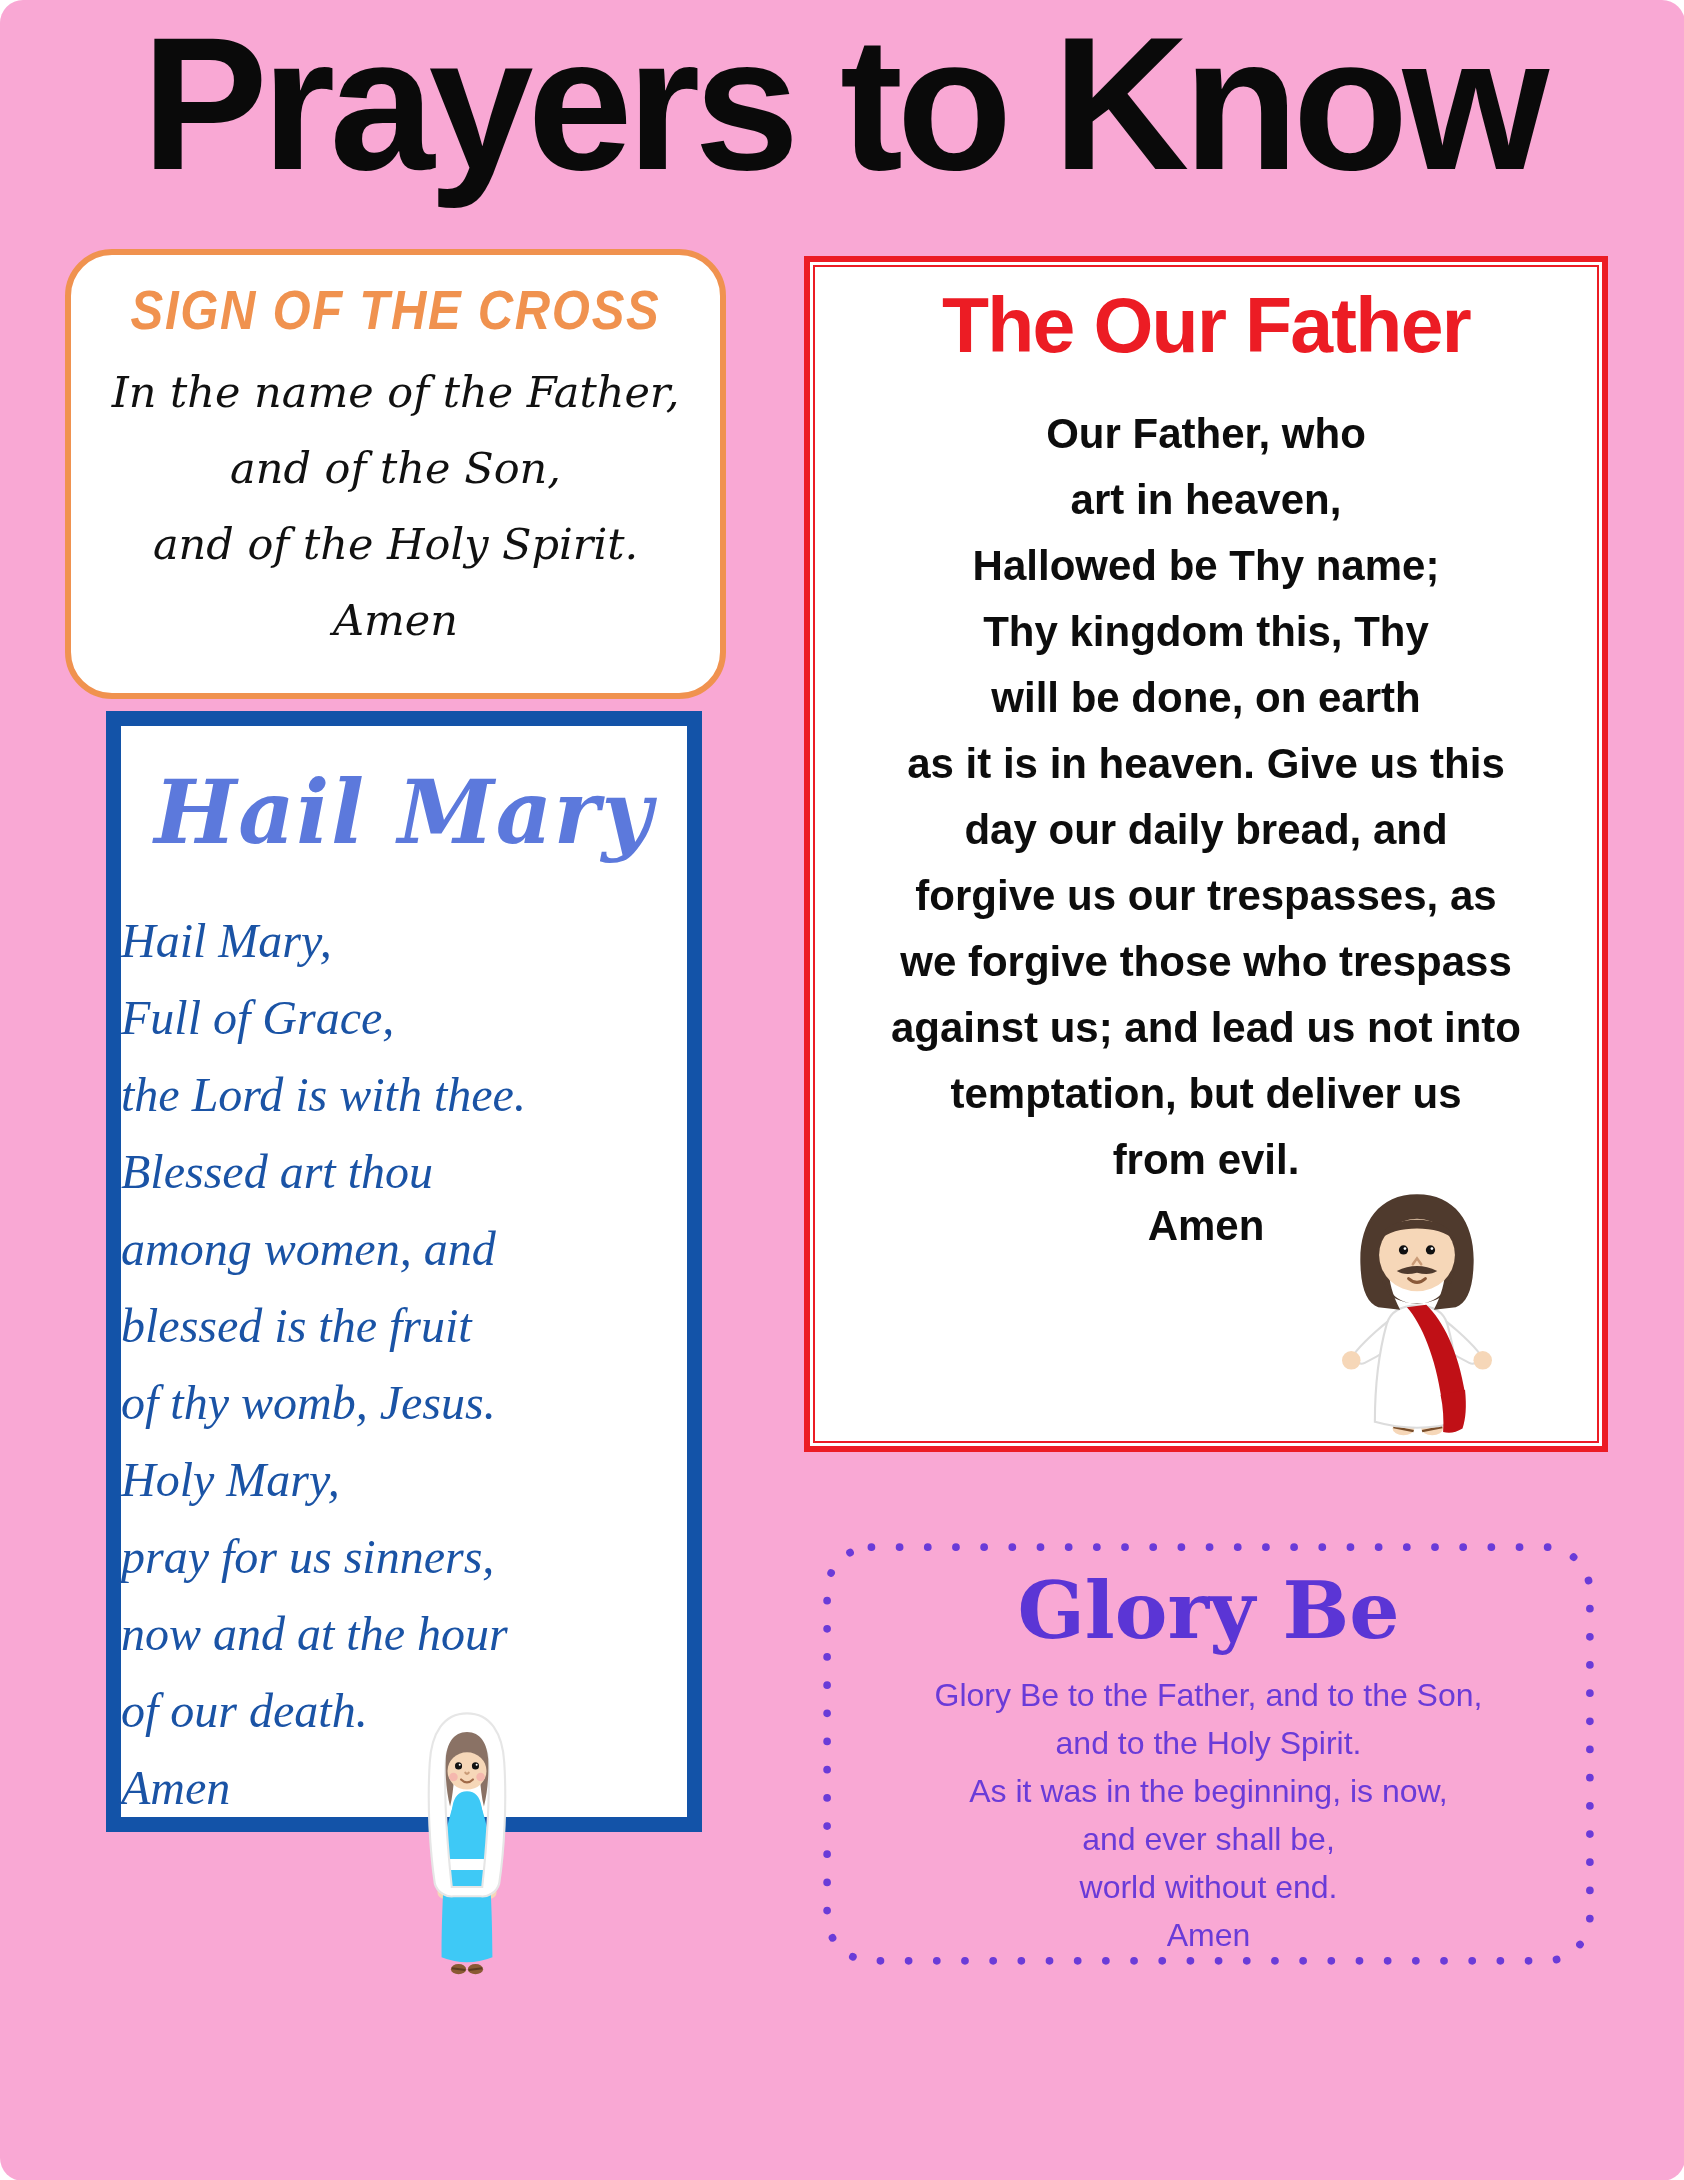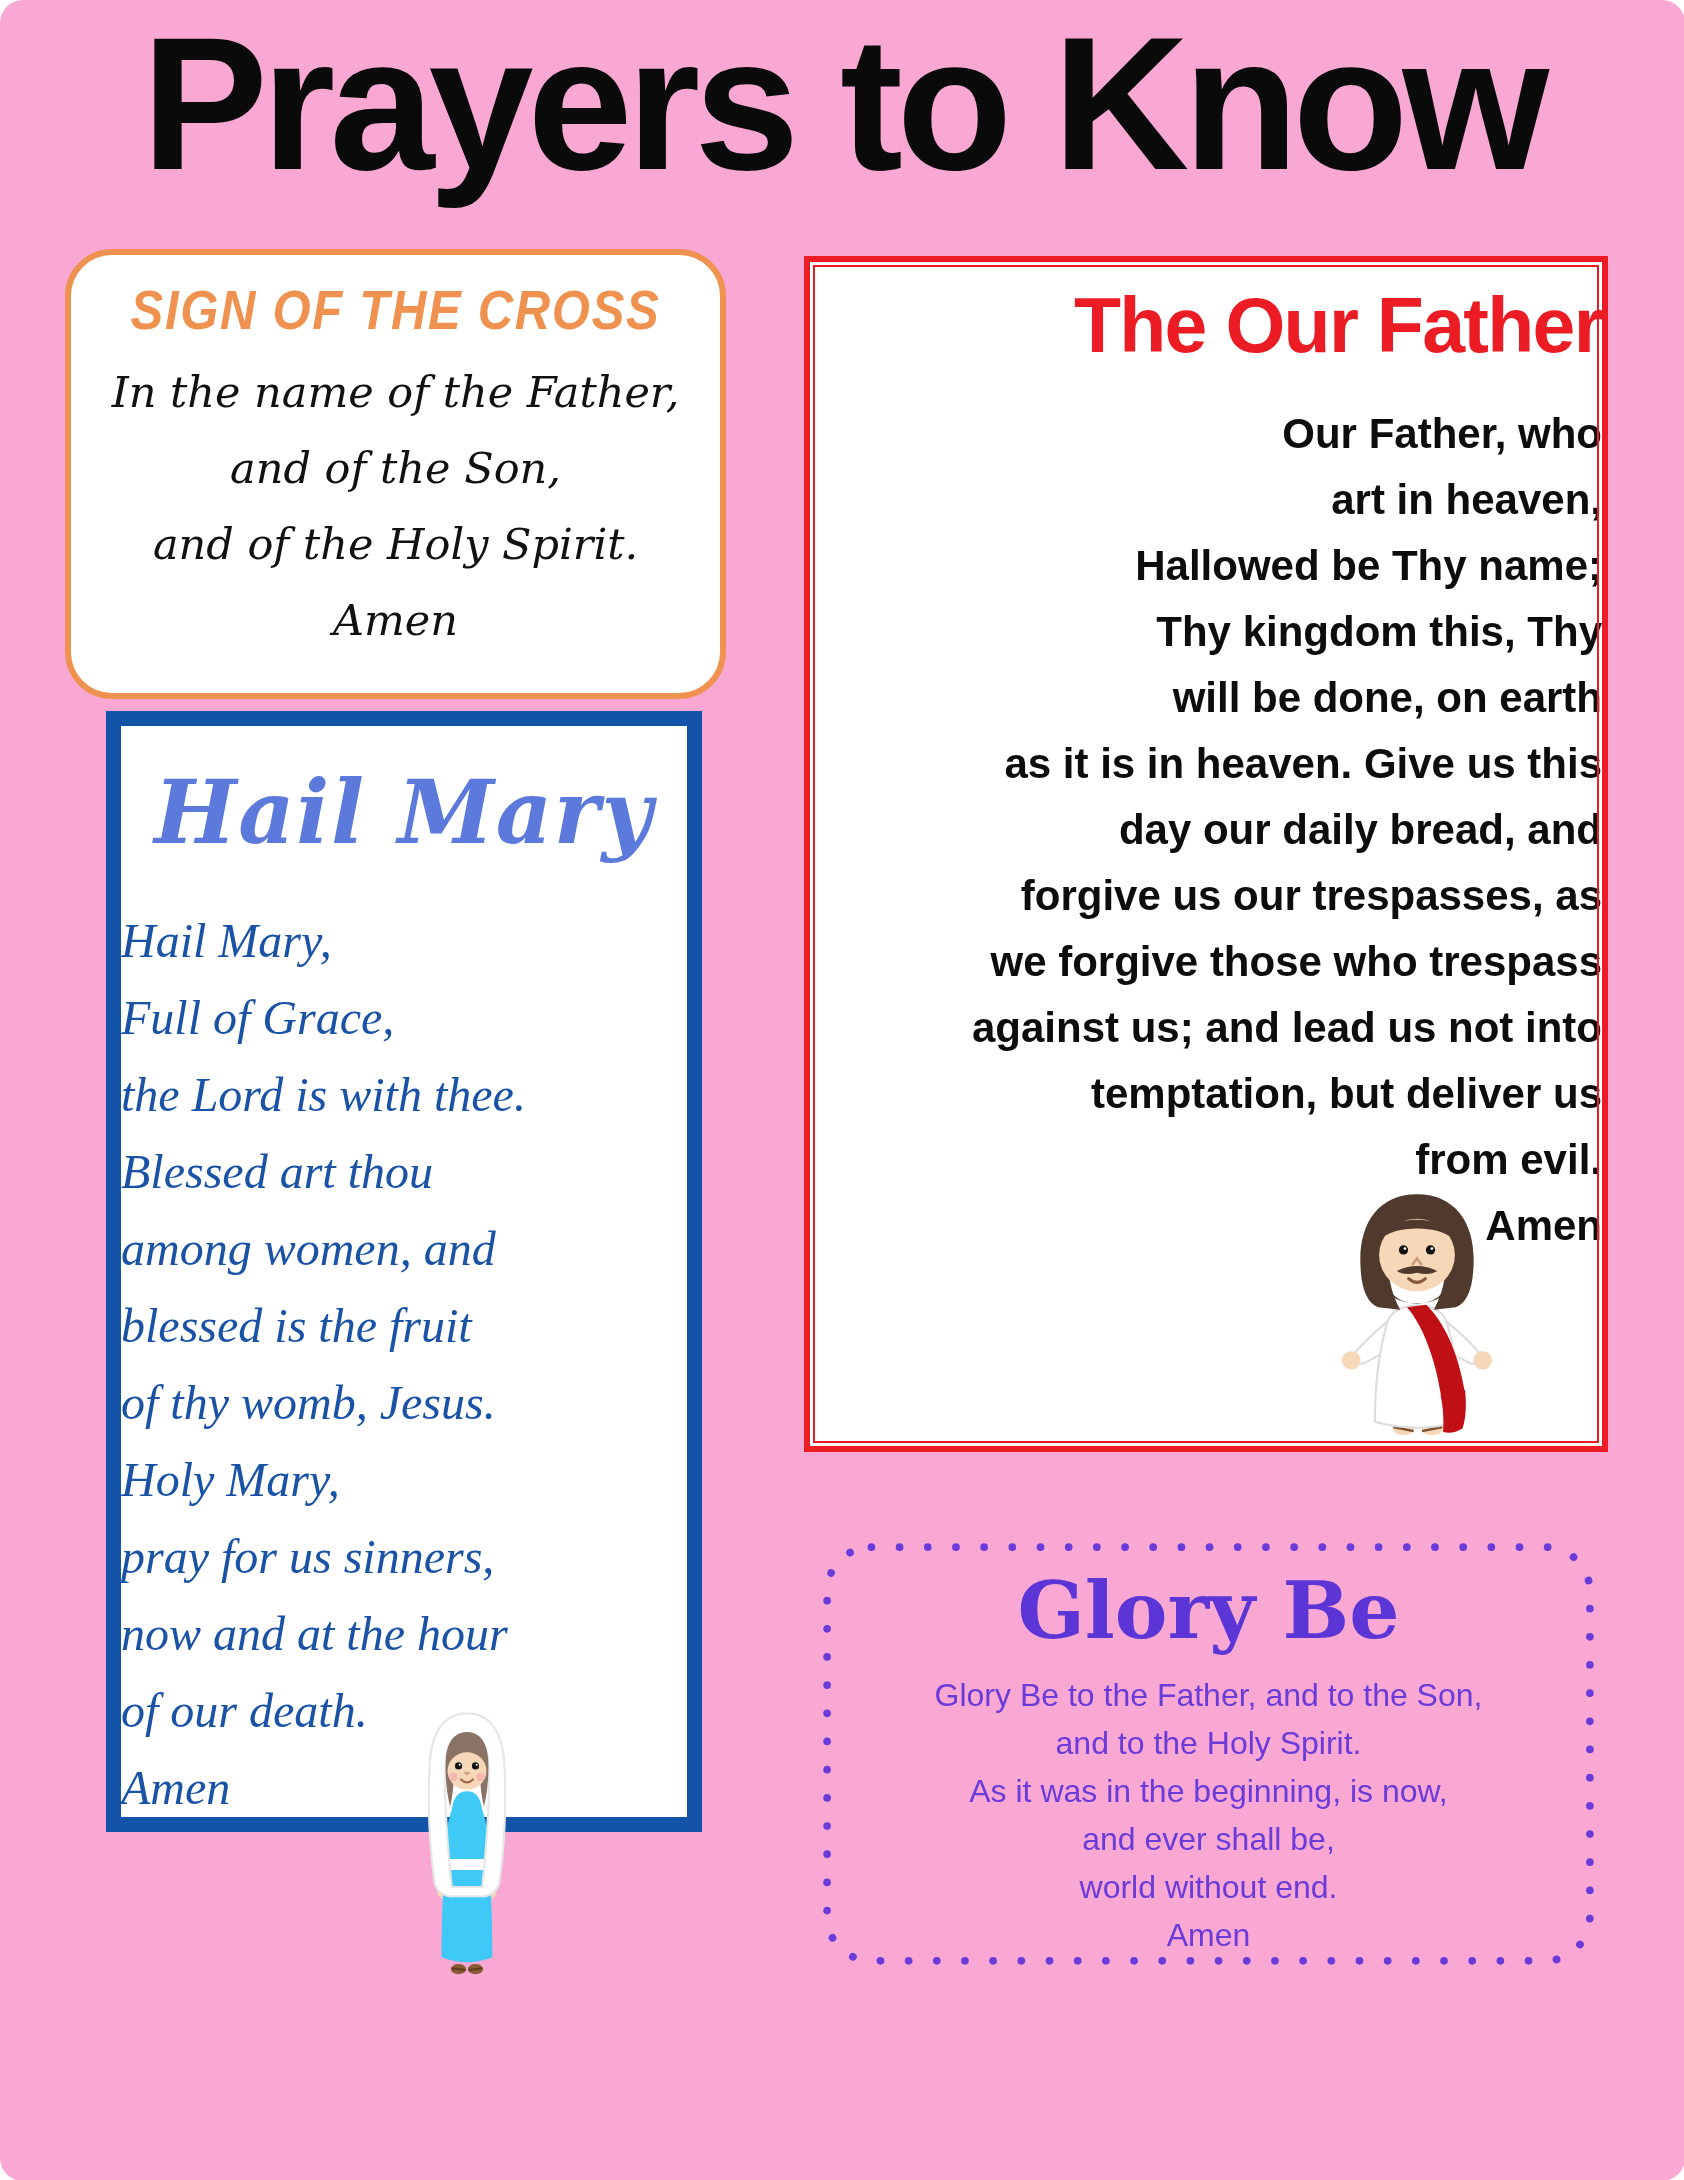--- a/index.html
+++ b/index.html
@@ -149,22 +149,22 @@
     <div class="sign-body" style="color: rgb(17, 17, 17);">
       <div>In the name of the Father,</div>
       <div>and of the Son,</div>
       <div>and of the Holy Spirit.</div>
       <div>Amen</div>
     </div>
   </section>
 
   <section class="box of-box" style="border-color: rgb(236, 28, 36);">
     <div class="of-inner" style="border-color: rgb(236, 28, 36);"></div>
-    <h2 class="of-title" style="color: rgb(236, 28, 36); text-align: right;">The Our Father</h2>
-    <div class="of-body" style="color: rgb(13, 13, 13); text-align: right;">
+    <h2 class="of-title" style="color: rgb(236, 28, 36);">The Our Father</h2>
+    <div class="of-body" style="color: rgb(13, 13, 13);">
       <div>Our Father, who</div>
       <div>art in heaven,</div>
       <div>Hallowed be Thy name;</div>
       <div>Thy kingdom this, Thy</div>
       <div>will be done, on earth</div>
       <div>as it is in heaven. Give us this</div>
       <div>day our daily bread, and</div>
       <div>forgive us our trespasses, as</div>
       <div>we forgive those who trespass</div>
       <div>against us; and lead us not into</div>

